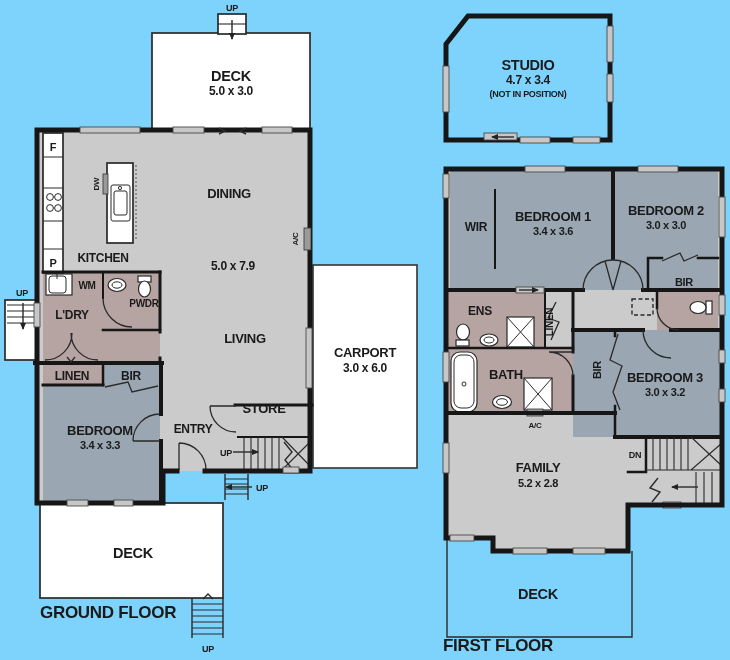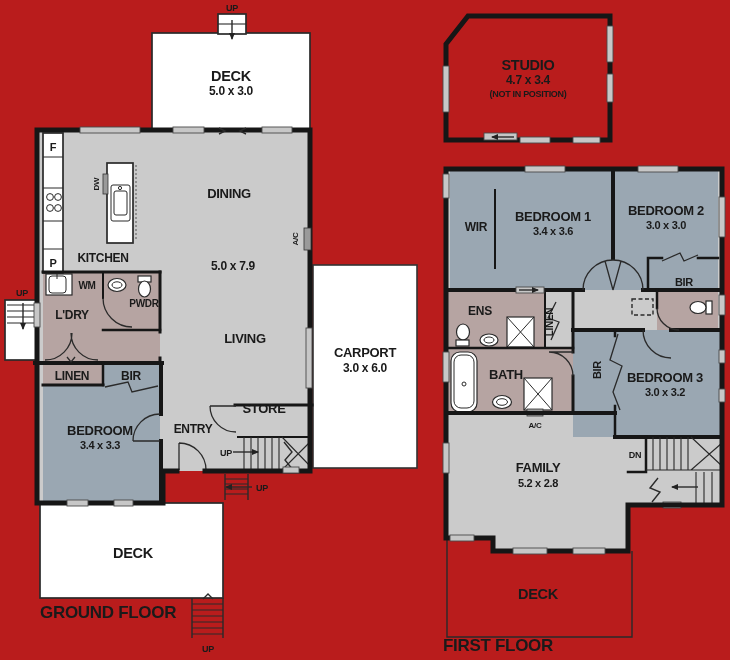--- a/index.html
+++ b/index.html
@@ -1,16 +1,16 @@
 <!DOCTYPE html>
 <html style="--wall: #161616; --floor: #cbcbcb; --bedroom: #9aa7b2; --wet: #b6a4a2; --win: #c7c7c7;"><head>
 <meta charset="utf-8">
 <style>
   html,body{margin:0;padding:0;background:#ffffff;}
-  .plan-wrap{width:730px;height:660px;background:#b91c1c;position:relative;}
+  .plan-wrap{width:730px;height:660px;background:#7dd3fc;position:relative;}
   svg{display:block;}
   text{font-family:"Liberation Sans","DejaVu Sans",sans-serif;font-weight:700;fill:#1a1a1a;
        text-anchor:middle;letter-spacing:-0.3px;}
   .t17{font-size:17px}.t14{font-size:14.5px}.t13{font-size:13px}.t12{font-size:12px}
   .t11{font-size:11px}.t10{font-size:10px}.t9{font-size:9px}.t8{font-size:8px}
   .ta-s{text-anchor:start}
   .wall{stroke:var(--wall,#161616);fill:none;stroke-linecap:square}
   .w5{stroke-width:5}.w4{stroke-width:4}.w3{stroke-width:3}.w25{stroke-width:2.5}.w2{stroke-width:2}
   .thin{stroke:#2a2a2a;stroke-width:1.7;fill:#ffffff}
   .thinline{stroke:#2a2a2a;stroke-width:1.4;fill:none}

